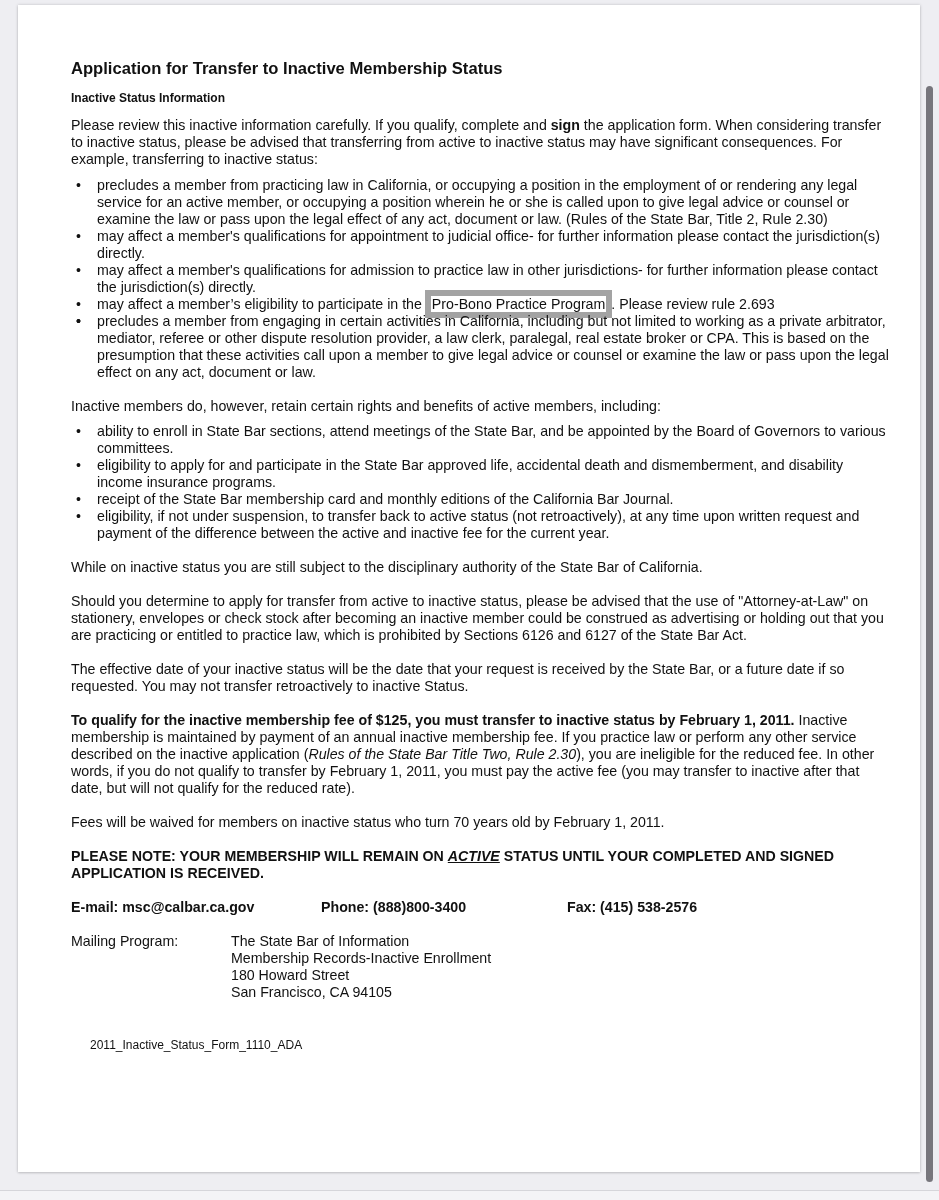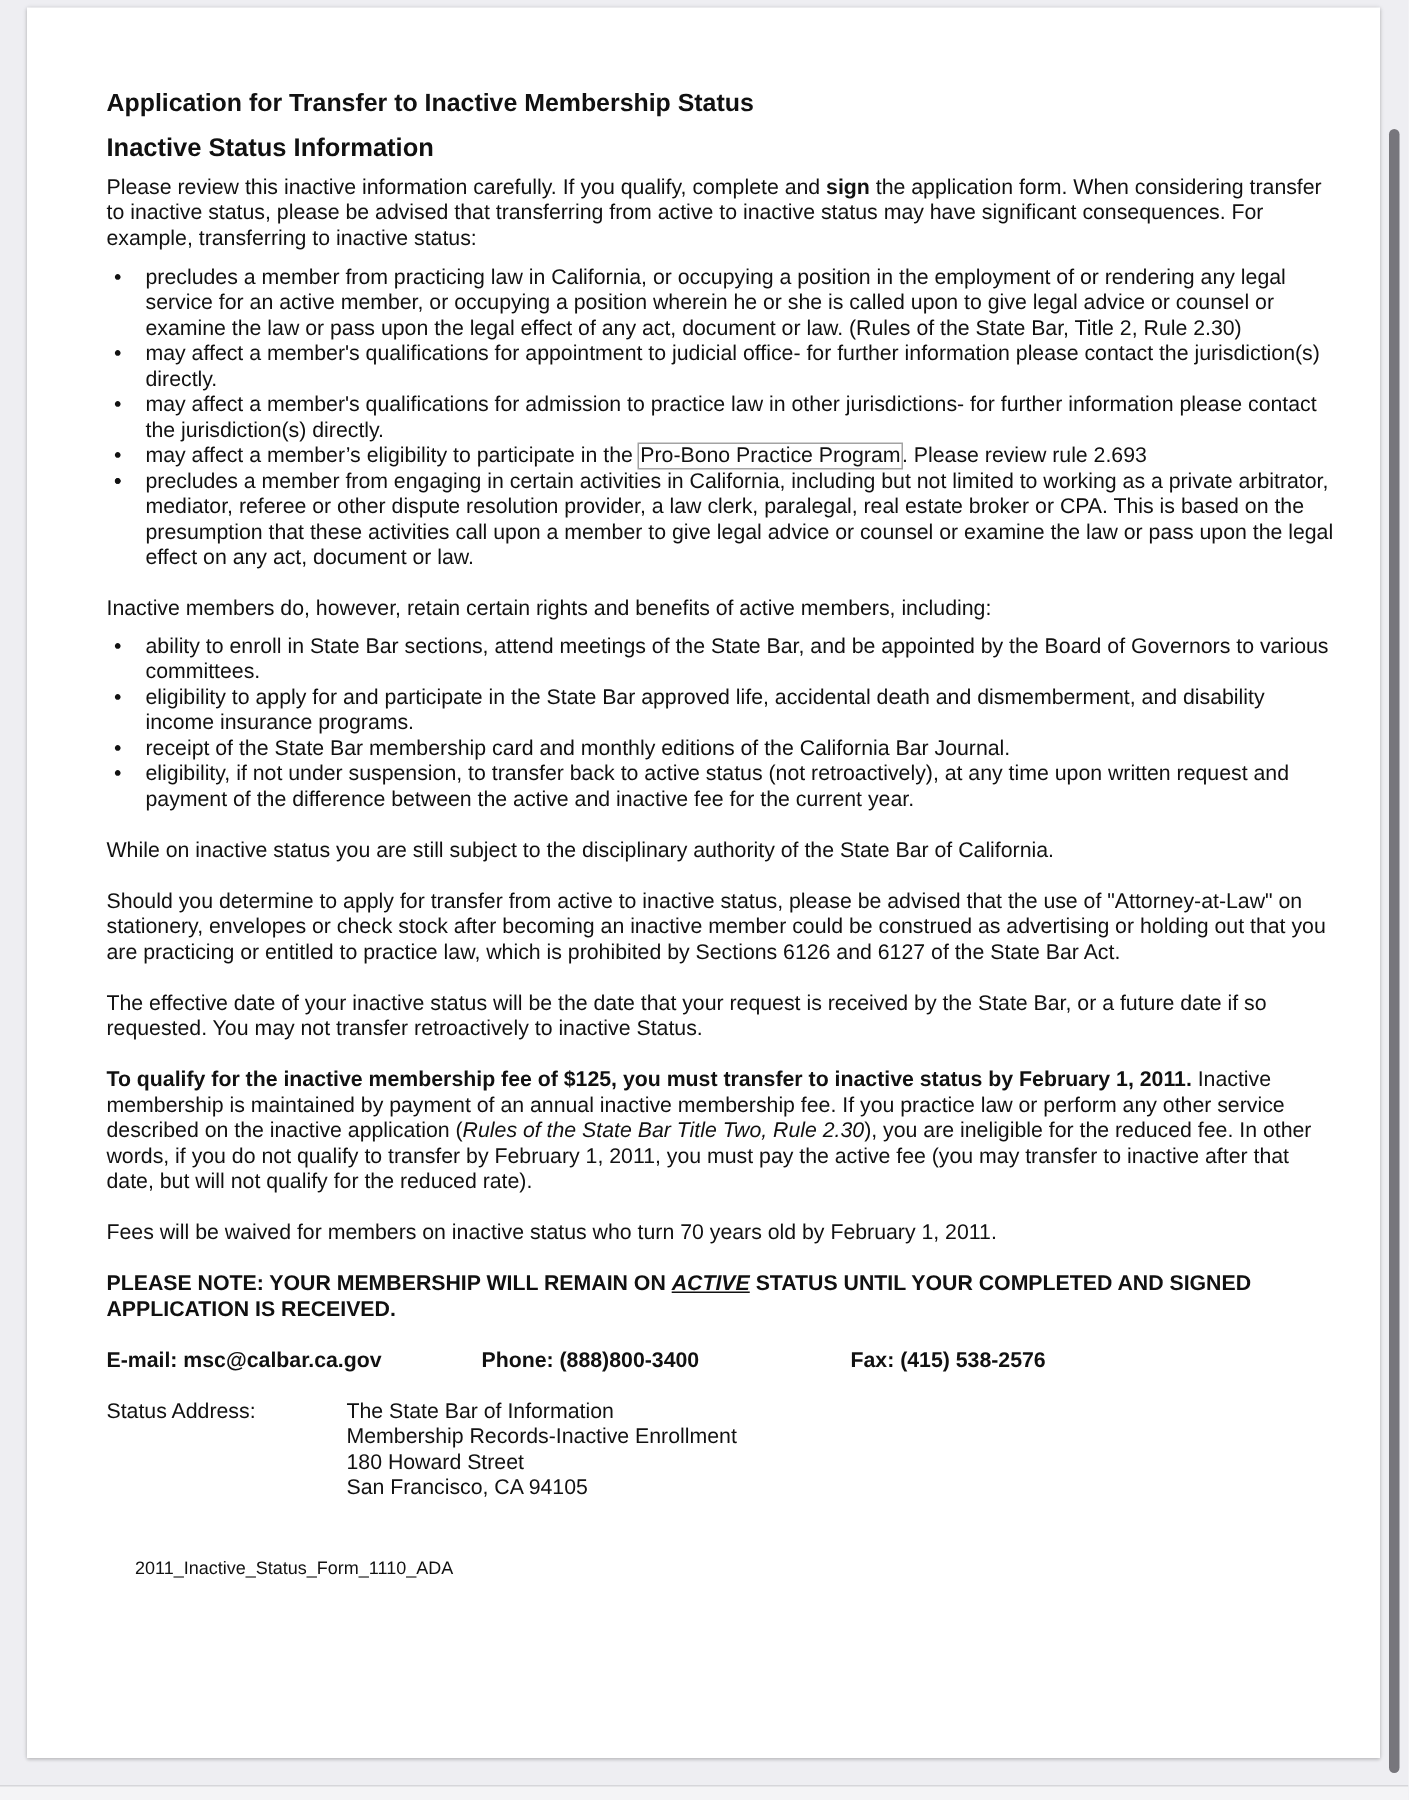--- a/index.html
+++ b/index.html
@@ -35,21 +35,21 @@
       font-size: 14.2px;
       line-height: 17px;
     }
     h1 {
       font-size: 16.6px;
       font-weight: bold;
       margin: 0 0 11px 0;
       line-height: 20px;
     }
     h2 {
-      font-size: 17px;
+      font-size: 12px;
       font-weight: bold;
       margin: 0 0 10px 0;
       line-height: 17px;
     }
     p { margin: 0; }
     .para { margin-bottom: 17px; }
     .intro { margin-bottom: 9px; }
     ul {
       margin: 0;
       padding: 0;
@@ -61,21 +61,21 @@
       margin: 0;
     }
     ul li .bullet {
       position: absolute;
       left: 5px;
       top: 0;
     }
     ul.list1 { margin-bottom: 17px; }
     ul.list2 { margin-bottom: 17px; margin-top: 8px; }
     .link-box {
-      border: 1px solid #a3a3a3;
+      border: 6px solid #a3a3a3;
       padding: 0 1px;
       margin: 0 -1px;
       color: #111;
       text-decoration: none;
       cursor: pointer;
     }
     .note {
       font-weight: bold;
       margin-bottom: 17px;
     }
@@ -161,21 +161,21 @@
 
       <p class="note"><span>PLEASE NOTE:  YOUR MEMBERSHIP WILL REMAIN ON </span><u>ACTIVE</u><span> STATUS UNTIL YOUR COMPLETED AND SIGNED APPLICATION IS RECEIVED.</span></p>
 
       <div class="contact-row">
         <span class="email">E-mail: msc@calbar.ca.gov</span>
         <span class="phone">Phone: (888)800-3400</span>
         <span class="fax">Fax:  (415) 538-2576</span>
       </div>
 
       <div class="address">
-        <div class="label">Status Address:</div>
+        <div class="label">Mailing Program:</div>
         <div class="lines">
           <div>The State Bar of Information</div>
           <div>Membership Records-Inactive Enrollment</div>
           <div>180 Howard Street</div>
           <div>San Francisco, CA 94105</div>
         </div>
       </div>
 
       <div class="form-id">2011_Inactive_Status_Form_1110_ADA</div>
     </div>

